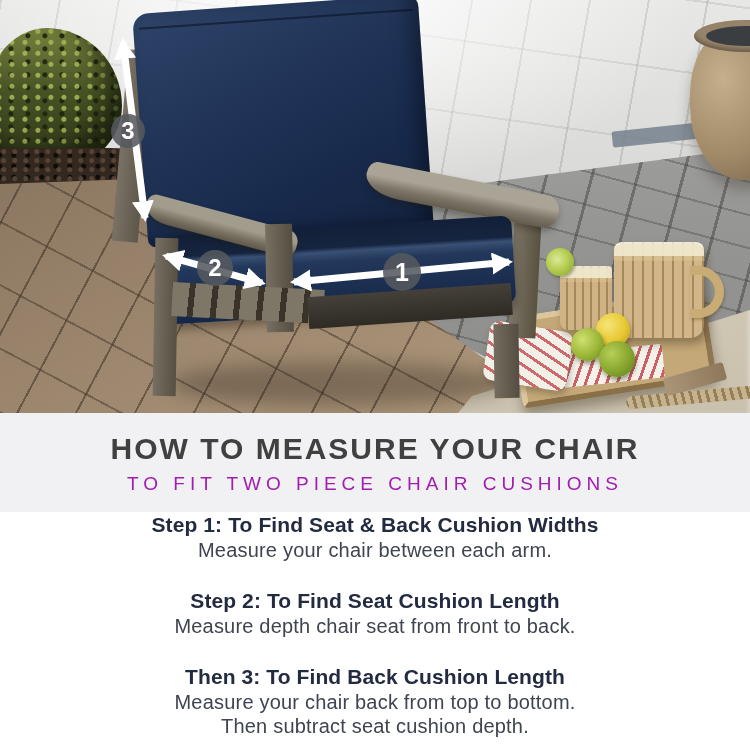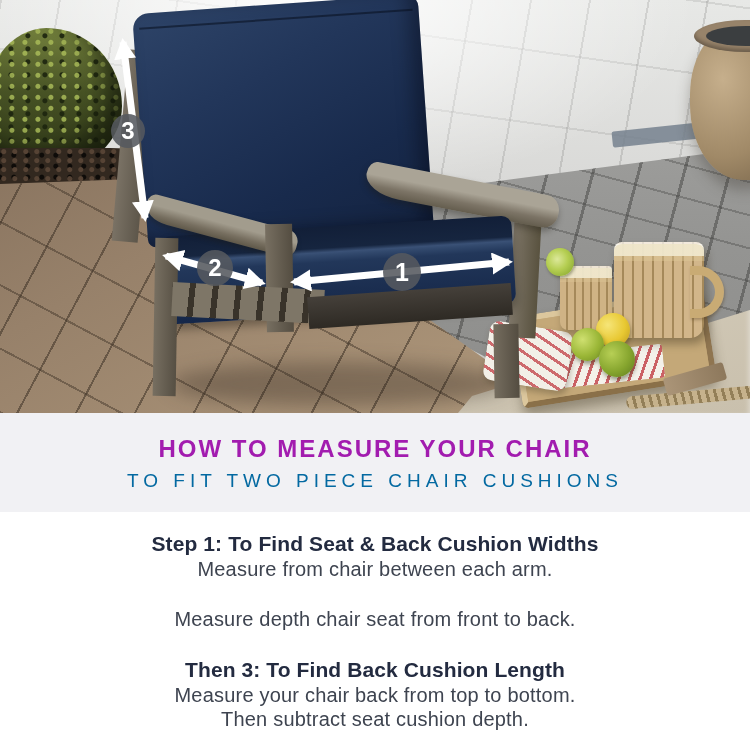--- a/index.html
+++ b/index.html
@@ -122,26 +122,26 @@
   .slats{left:172px;top:286px;width:152px;height:34px;transform:rotate(3deg);
     background:repeating-linear-gradient(93deg,#7e7667 0 17px,#39332a 17px 23px);}
   .slat-shadow{left:308px;top:290px;width:204px;height:32px;transform:rotate(-4deg);
     background:linear-gradient(180deg,#45403a,#2e2a24);}
   .leg-right{left:494px;top:324px;width:25px;height:74px;transform:rotate(-1deg);
     background:linear-gradient(90deg,#756d5f,#544d41);}
   .overlay-svg{left:0;top:0;width:750px;height:413px;}
   
   .band{position:absolute;left:0;top:413px;width:750px;height:99px;background:#f1f1f4;
     display:flex;flex-direction:column;align-items:center;justify-content:center;}
-  .title{margin:2px 0 0 0;color:#a21caf;font-size:24px;font-weight:bold;letter-spacing:2px;
+  .title{margin:2px 0 0 0;color:#404040;font-size:30px;font-weight:bold;letter-spacing:2px;
     white-space:nowrap;}
-  .subtitle{margin:7px 0 0 0;color:#0369a1;font-size:19px;font-weight:normal;letter-spacing:5px;
+  .subtitle{margin:7px 0 0 0;color:#a21caf;font-size:19px;font-weight:normal;letter-spacing:5px;
     white-space:nowrap;}
   .steps{position:absolute;left:0;top:512px;width:750px;height:238px;background:#ffffff;
-    padding-top:19px;box-sizing:border-box;text-align:center;}
+    box-sizing:border-box;text-align:center;}
   .step{margin:0 0 26px 0;}
   .step-heading{color:#232b40;font-size:21px;font-weight:bold;line-height:26px;letter-spacing:0.1px;}
   .step-body{color:#3e4450;font-size:20px;line-height:24px;white-space:pre-line;letter-spacing:0.2px;}
 </style>
 </head>
 <body>
 
 <div class="page">
 
   <div class="photo">
@@ -216,23 +216,24 @@
   </div>
 
   <div class="band">
     <div class="title">HOW TO MEASURE YOUR CHAIR</div>
     <div class="subtitle">TO FIT TWO PIECE CHAIR CUSHIONS</div>
   </div>
 
   <div class="steps">
     <div class="step">
       <div class="step-heading">Step 1: To Find Seat &amp; Back Cushion Widths</div>
-      <div class="step-body">Measure from chair between each arm.</div>
+      <div class="step-body">Measure your chair between each arm.</div>
     </div>
     <div class="step">
+      <div class="step-heading">Step 2: To Find Seat Cushion Length</div>
       <div class="step-body">Measure depth chair seat from front to back.</div>
     </div>
     <div class="step">
       <div class="step-heading">Then 3: To Find Back Cushion Length</div>
       <div class="step-body">Measure your chair back from top to bottom.
 Then subtract seat cushion depth.</div>
     </div>
   </div>
 
 </div>

